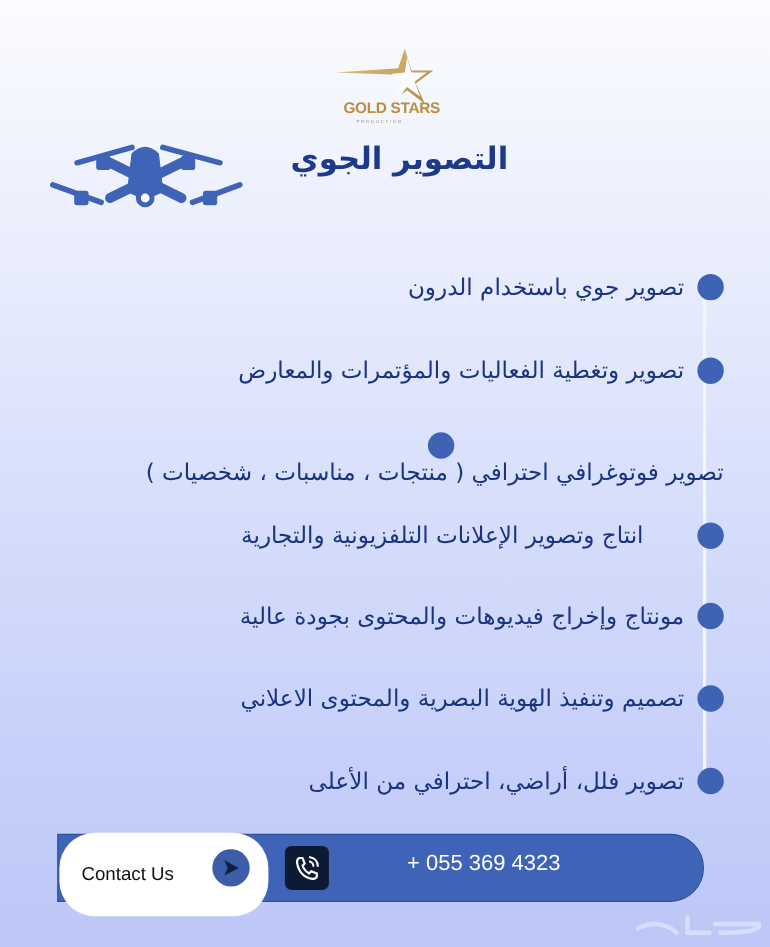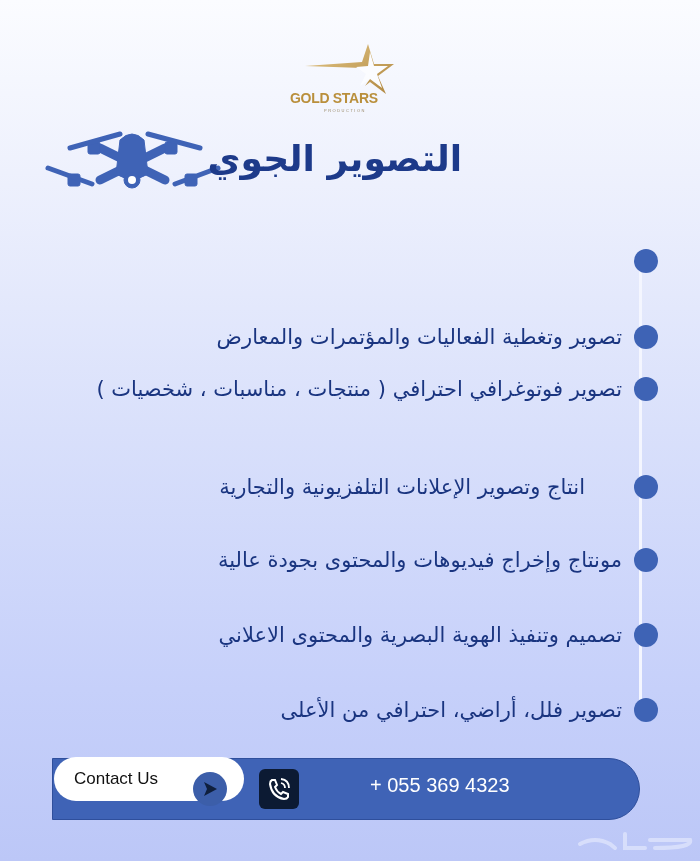--- a/index.html
+++ b/index.html
@@ -4,32 +4,32 @@
 <style>
   html, body { margin:0; padding:0; }
   body {
     width:700px; height:861px; overflow:hidden; position:relative;
     background: linear-gradient(180deg, #fbfcff 0%, #eef1fd 20%, #d9e0fb 50%, #c6d0fa 80%, #bcc7f7 100%);
     font-family: "DejaVu Sans", sans-serif;
   }
   .logo { position:absolute; left:290px; top:40px; width:120px; height:80px; }
   .logo svg { position:absolute; left:0; top:0; }
   .logo-text {
-    position:absolute; left:0; width:110px; top:50px; text-align:left;
+    position:absolute; left:0; width:110px; top:50px; text-align:right;
     font-family: "Liberation Sans", sans-serif; font-weight:bold; font-size:14px;
     color:#b98f3c; letter-spacing:-0.3px;
   }
   .logo-sub {
     position:absolute; left:0; width:110px; top:68px; text-align:center;
     font-family: "Liberation Sans", sans-serif; font-size:4px; letter-spacing:1.5px; color:#9a8a6a;
   }
   .drone { position:absolute; left:40px; top:120px; width:185px; height:75px; }
   .title {
-    position:absolute; right:238px; top:138px; direction:rtl;
-    font-family:"DejaVu Sans", sans-serif; font-weight:bold; font-size:36px; color:#1d3a8a;
+    position:absolute; right:238px; top:128px; direction:rtl;
+    font-family:"DejaVu Sans", sans-serif; font-weight:bold; font-size:28px; color:#1d3a8a;
     letter-spacing:-0.5px;
   }
   .timeline-line {
     position:absolute; left:639px; top:262px; width:3px; height:450px; background:#f4f6ff;
   }
   .item {
     position:absolute; right:42px; height:34px; display:flex; align-items:center; direction:rtl;
   }
   .dot {
     width:24px; height:24px; border-radius:50%; background:#3e63b5; flex:none;
@@ -37,21 +37,21 @@
   }
   .item-text {
     font-family:"DejaVu Sans", sans-serif; font-size:21px; color:#1a3580; white-space:nowrap;
   }
   .contact-bar {
     position:absolute; left:52px; top:758px; width:588px; height:62px;
     background:#3f63b6; border-radius:0 31px 31px 0; border:1px solid #2f4f9c;
     box-sizing:border-box;
   }
   .contact-btn {
-    position:absolute; left:54px; top:757px; width:190px; height:44px; background:#fff;
+    position:absolute; left:54px; top:757px; width:190px; height:76px; background:#fff;
     border-radius:32px; display:flex; align-items:center;
   }
   .contact-label {
     font-family:"Liberation Sans", sans-serif; font-size:17px; color:#111;
     margin-left:20px;
   }
   .contact-arrow {
     position:absolute; left:139px; top:15px; width:34px; height:34px; border-radius:50%;
     background:#3c5ea9; display:flex; align-items:center; justify-content:center;
   }
@@ -104,26 +104,27 @@
     </g>
   </svg>
 </div>
 
 <div class="title">التصوير الجوي</div>
 
 <div class="timeline-line"></div>
 
 <div class="item" style="top:244px;">
   <span class="dot"></span>
+  <span class="item-text">تصوير جوي باستخدام الدرون</span>
 </div>
 <div class="item" style="top:320px;">
   <span class="dot"></span>
   <span class="item-text">تصوير وتغطية الفعاليات والمؤتمرات والمعارض</span>
 </div>
-<div class="item" style="top:372px;">
+<div class="item" style="top:393px;flex-direction:column;">
   <span class="dot"></span>
   <span class="item-text">تصوير فوتوغرافي احترافي ( منتجات ، مناسبات ، شخصيات )</span>
 </div>
 <div class="item" style="top:470px;gap:37px;">
   <span class="dot"></span>
   <span class="item-text">انتاج وتصوير الإعلانات التلفزيونية والتجارية</span>
 </div>
 <div class="item" style="top:543px;">
   <span class="dot"></span>
   <span class="item-text">مونتاج وإخراج فيديوهات والمحتوى بجودة عالية</span>

